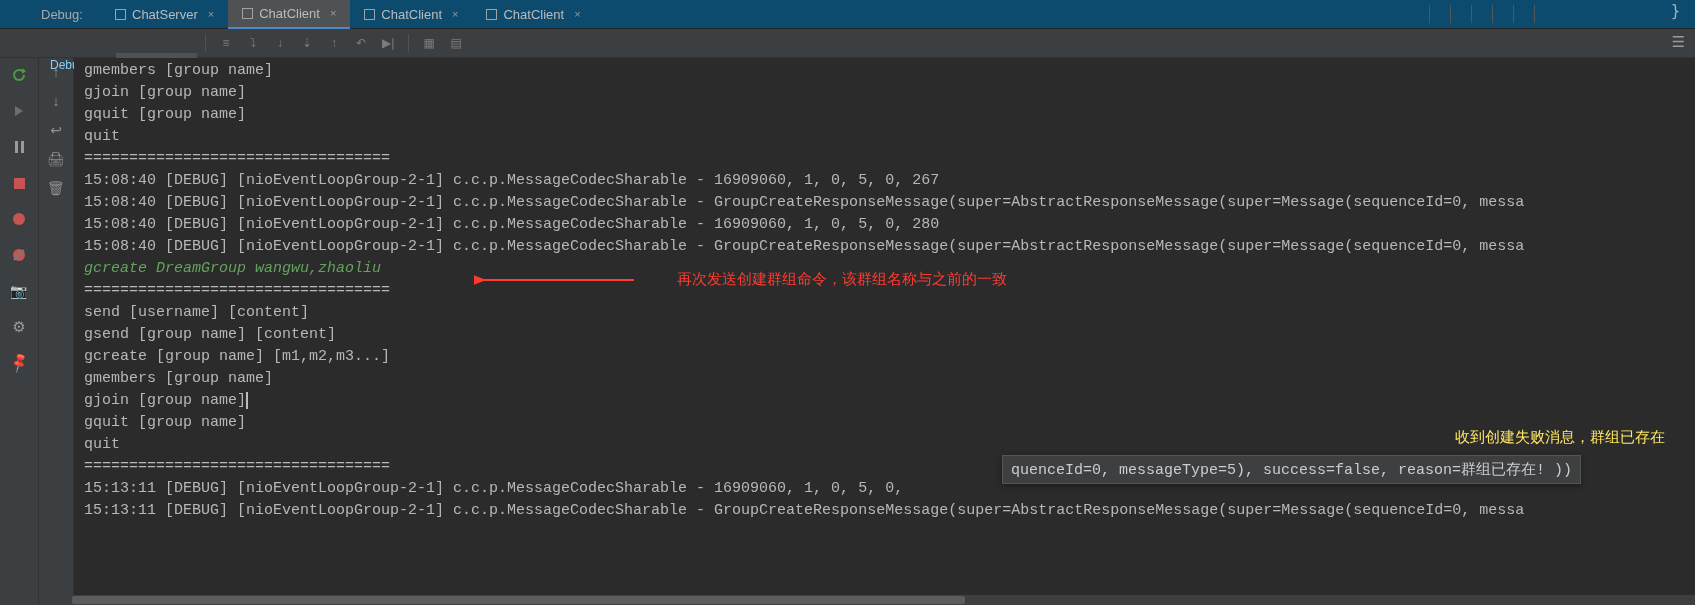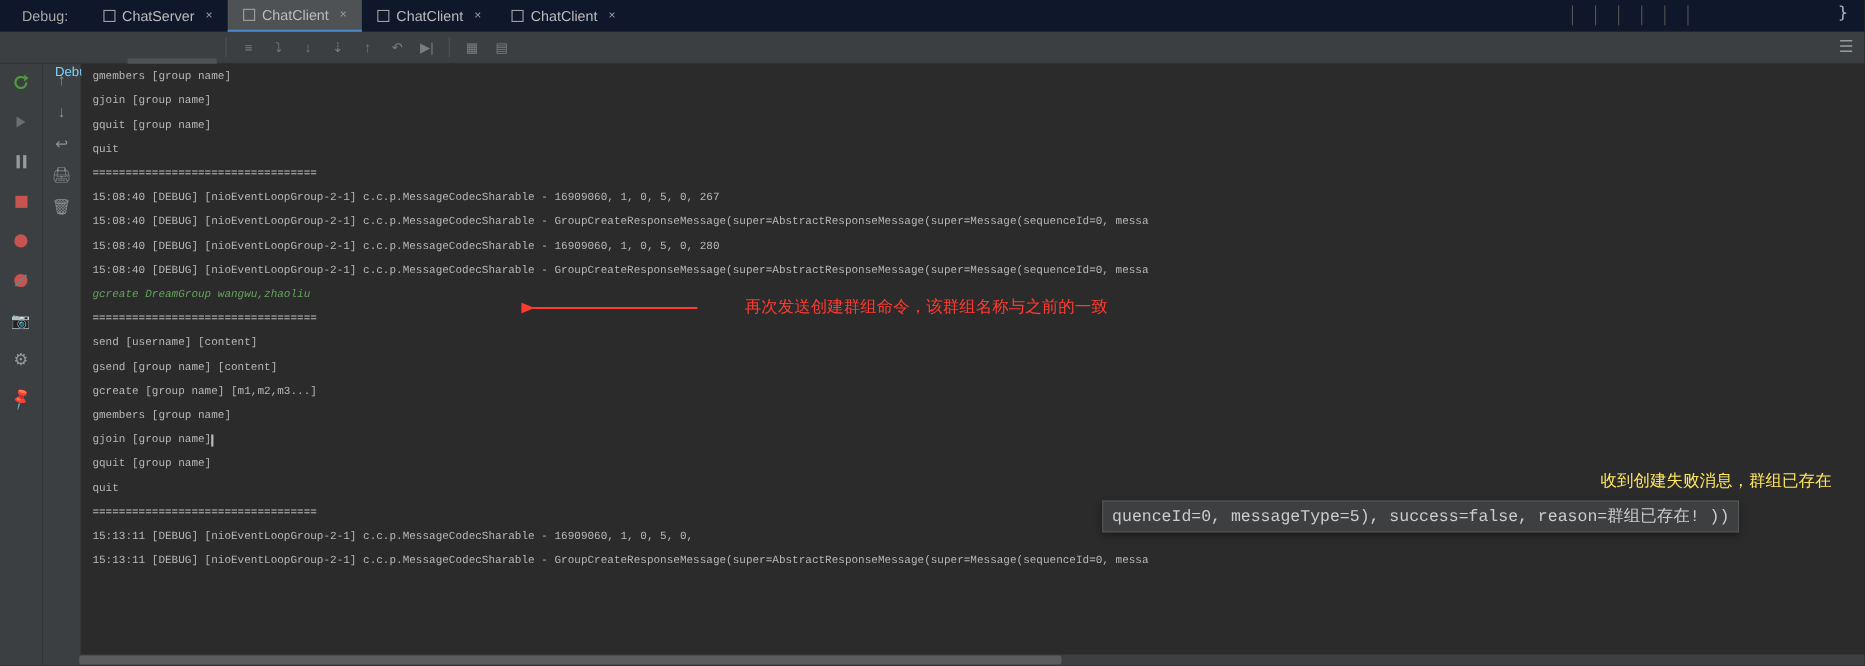--- a/index.html
+++ b/index.html
@@ -9,25 +9,26 @@
     height: 605px;
     background: #2b2b2b;
     font-family: "Segoe UI", "Microsoft YaHei", sans-serif;
     font-size: 12px;
     color: #bbbbbb;
     overflow: hidden;
   }
   
   .debug-row {
     height: 28px;
-    background: #0f172a;
+    background: #0c4a6e;
     border-bottom: 1px solid #252525;
     display: flex;
     align-items: center;
     position: relative;
+    padding-left: 21px;
   }
   .debug-label {
     padding: 0 14px 0 20px;
     color: #a9a9a9;
     font-size: 13px;
     min-width: 46px;
   }
   .run-tab {
     height: 100%;
     display: flex;
@@ -166,21 +167,21 @@
   .console-area {
     flex: 1;
     background: #2b2b2b;
     overflow: hidden;
     position: relative;
   }
   .console-pre {
     margin: 0;
     padding: 2px 10px 20px 10px;
     font-family: "Consolas", "Courier New", monospace;
-    font-size: 10px;
+    font-size: 15px;
     line-height: 22px;
     color: #b7b7b7;
     white-space: pre;
   }
   .green-line { color: #63a35c; font-style: italic; }
   .cursor-bar {
     border-right: 2px solid #bbbbbb;
   }
 
   

